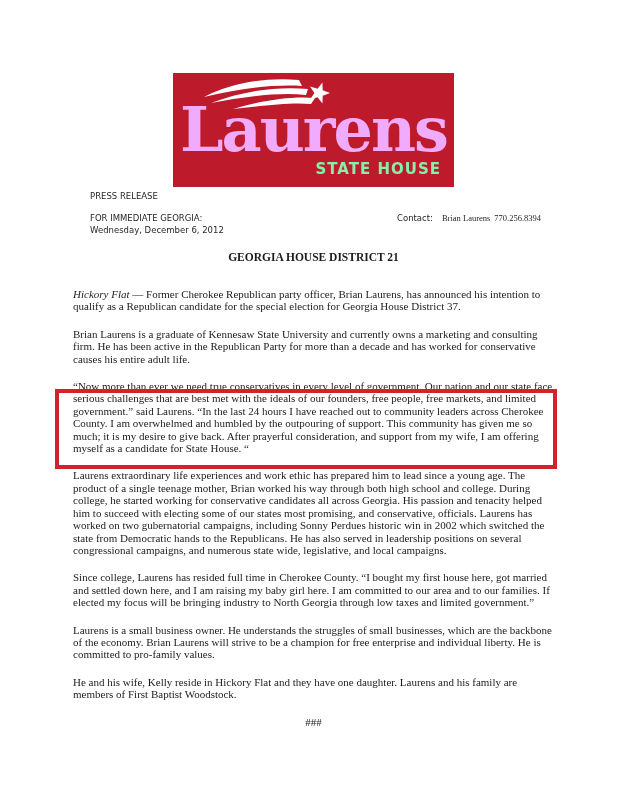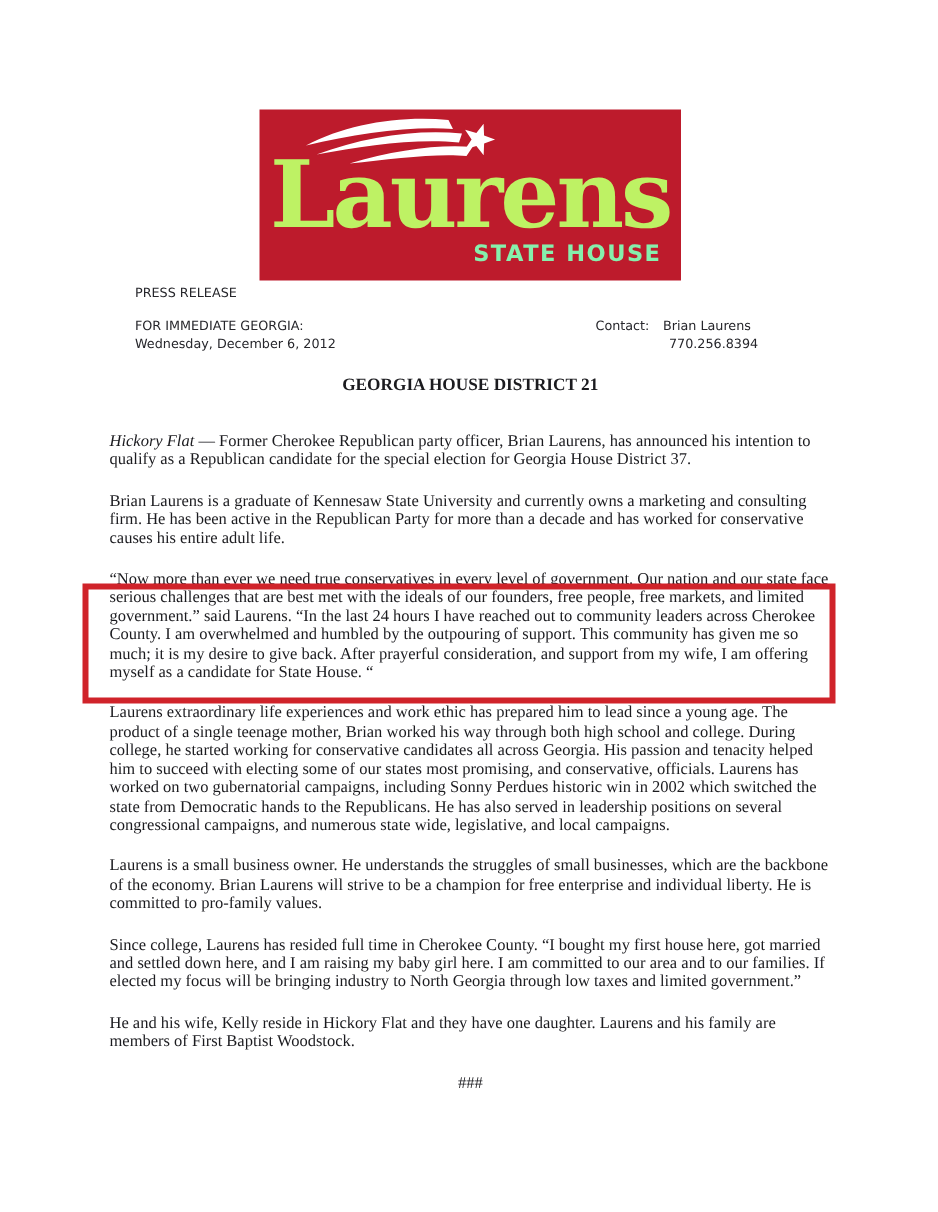--- a/index.html
+++ b/index.html
@@ -4,31 +4,31 @@
 <style>
   html,body{margin:0;padding:0;background:#ffffff;}
   .page{position:relative;width:625px;height:808px;background:#ffffff;overflow:hidden;
         font-family:"Liberation Serif", serif;color:#1b1b1f;}
 
   
   .logo{position:absolute;left:173px;top:73px;width:281px;height:114px;background:#bd1b2c;}
   .logo-swoosh{position:absolute;left:30px;top:3px;width:130px;height:34px;}
   .logo-name{position:absolute;left:7px;top:26px;width:270px;
              font-family:"DejaVu Serif", serif;font-weight:bold;font-size:62px;line-height:1;
-             letter-spacing:-2px;color:#bef264;white-space:nowrap;}
+             letter-spacing:-2px;color:#f0abfc;white-space:nowrap;}
   .logo-sub{position:absolute;right:13px;bottom:9px;font-family:"DejaVu Sans", sans-serif;
             font-weight:600;font-size:15px;letter-spacing:1px;color:#86efac;white-space:nowrap;}
 
   
   .sans{font-family:"DejaVu Sans", sans-serif;font-size:8.5px;line-height:12px;color:#26262b;padding-left:17px;}
   .press-label{position:absolute;left:73px;top:190px;}
   .release-block{position:absolute;left:73px;top:212px;}
   .contact-block{position:absolute;left:380px;top:212px;display:flex;}
   .contact-label{margin-right:9px;}
-  .contact-values{display:flex;flex-direction:column;}
+  .contact-values{display:flex;flex-direction:row;font-family:Liberation Serif, serif;}
   .contact-phone{padding-left:4px;}
 
   
   .headline{position:absolute;left:73px;top:251px;width:481px;text-align:center;
             font-weight:bold;font-size:11.5px;line-height:13.5px;}
 
   
   .body-copy{position:absolute;left:73px;top:288px;width:481px;font-size:11px;line-height:12.4px;}
   .body-copy p{margin:0 0 15px 0;}
   .dateline{font-style:italic;}
@@ -74,21 +74,21 @@
 
   <div class="headline">
     <div>GEORGIA HOUSE DISTRICT 21</div>
   </div>
 
   <div class="body-copy">
     <p><span class="dateline">Hickory Flat</span><span> — Former Cherokee Republican party officer, Brian Laurens, has announced his intention to qualify as a Republican candidate for the special election for Georgia House District 37.</span></p>
     <p>Brian Laurens is a graduate of Kennesaw State University and currently owns a marketing and consulting firm. He has been active in the Republican Party for more than a decade and has worked for conservative causes his entire adult life.</p>
     <p>“Now more than ever we need true conservatives in every level of government. Our nation and our state face serious challenges that are best met with the ideals of our founders, free people, free markets, and limited government.” said Laurens. “In the last 24 hours I have reached out to community leaders across Cherokee County. I am overwhelmed and humbled by the outpouring of support. This community has given me so much; it is my desire to give back. After prayerful consideration, and support from my wife, I am offering myself as a candidate for State House. “</p>
     <p>Laurens extraordinary life experiences and work ethic has prepared him to lead since a young age. The product of a single teenage mother, Brian worked his way through both high school and college. During college, he started working for conservative candidates all across Georgia. His passion and tenacity helped him to succeed with electing some of our states most promising, and conservative, officials. Laurens has worked on two gubernatorial campaigns, including Sonny Perdues historic win in 2002 which switched the state from Democratic hands to the Republicans. He has also served in leadership positions on several congressional campaigns, and numerous state wide, legislative, and local campaigns.</p>
+    <p>Since college, Laurens has resided full time in Cherokee County. “I bought my first house here, got married and settled down here, and I am raising my baby girl here. I am committed to our area and to our families. If elected my focus will be bringing industry to North Georgia through low taxes and limited government.”</p>
     <p>Laurens is a small business owner. He understands the struggles of small businesses, which are the backbone of the economy. Brian Laurens will strive to be a champion for free enterprise and individual liberty. He is committed to pro-family values.</p>
-    <p>Since college, Laurens has resided full time in Cherokee County. “I bought my first house here, got married and settled down here, and I am raising my baby girl here. I am committed to our area and to our families. If elected my focus will be bringing industry to North Georgia through low taxes and limited government.”</p>
     <p>He and his wife, Kelly reside in Hickory Flat and they have one daughter. Laurens and his family are members of First Baptist Woodstock.</p>
     <div class="end-mark">###</div>
   </div>
 
   <div class="highlight-box"></div>
 
 </div>
 
 </body></html>

